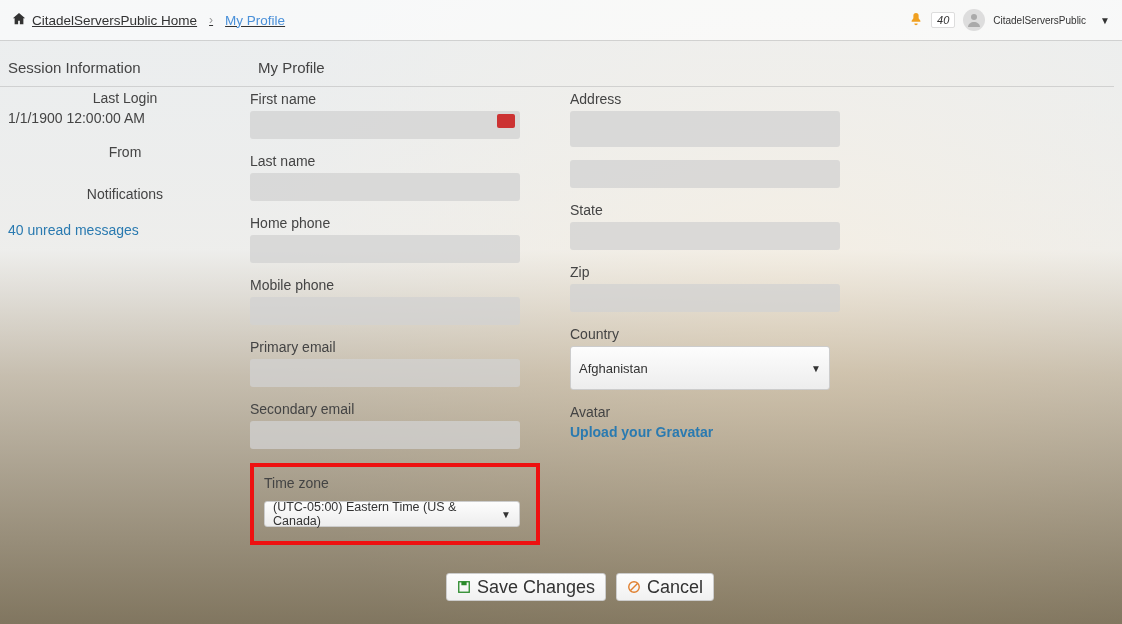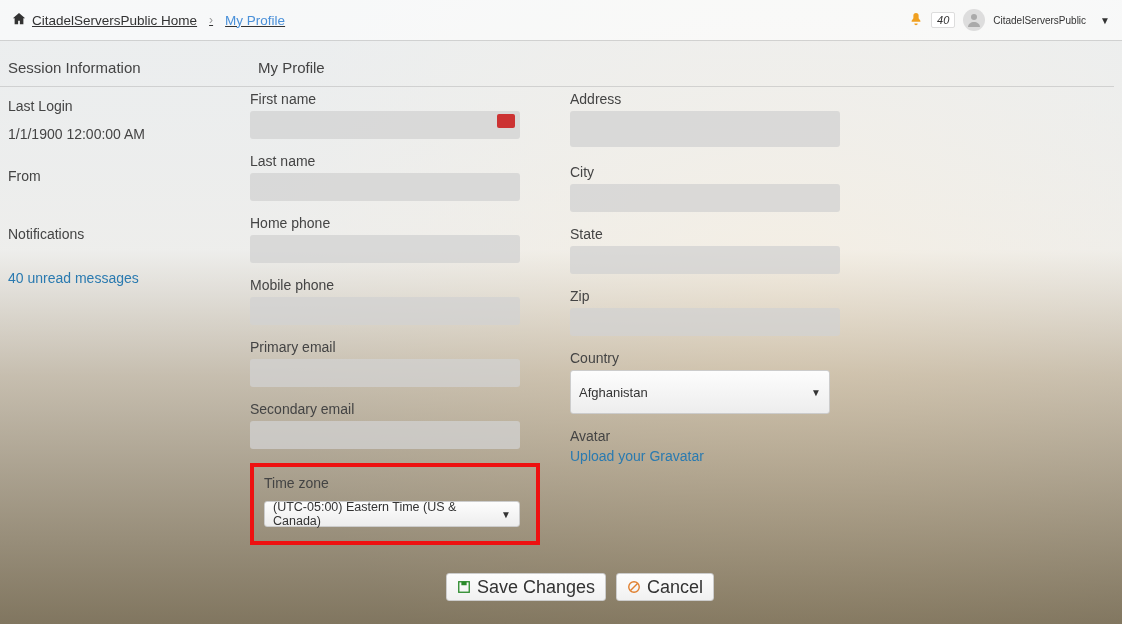--- a/index.html
+++ b/index.html
@@ -39,21 +39,21 @@
   }
   .username { font-size: 10px; color: #333; }
   .dropdown-caret { font-size: 10px; color: #333; margin-left: 6px; }
 
   
   .main { display: flex; }
   .sidebar { width: 250px; padding: 12px 8px; }
   .content { flex: 1; padding: 12px 8px 0 0; }
 
   .section-title { font-size: 15px; color: #444; padding: 6px 0 10px 0; }
-  .sidebar-label { font-size: 14px; color: #444; padding: 12px 0; }
+  .sidebar-label { font-size: 14px; color: #444; padding: 4px 0; text-align: center; }
   .sidebar-value { font-size: 14px; color: #444; padding: 0 0 14px 0; }
   .sidebar-link { color: #2a7ab0; cursor: pointer; padding: 4px 0; display: inline-block; }
 
   hr.divider { border: none; border-top: 1px solid rgba(180,180,180,0.5); margin: 0 0 0 0; }
 
   .content-header { font-size: 15px; color: #444; padding: 6px 0 10px 8px; }
 
   .form-grid {
     display: flex;
     gap: 50px;
@@ -78,21 +78,21 @@
   .select-box {
     width: 260px; height: 44px;
     background: linear-gradient(#fdfdfd, #ededed);
     border: 1px solid #ccc; border-radius: 3px;
     padding: 3px 8px; font-size: 13px; color: #333;
     display: flex; align-items: center; justify-content: space-between;
     cursor: pointer;
   }
   .select-caret { font-size: 10px; color: #333; }
 
-  .link-text { color: #2a7ab0; cursor: pointer; }
+  .link-text { color: #2a7ab0; cursor: pointer; font-weight: bold; }
 
   .timezone-wrap {
     border: 4px solid #e11; padding: 8px 10px 14px 10px;
     margin-top: 4px; width: 290px;
   }
   .timezone-select {
     width: 256px; height: 26px;
     background: linear-gradient(#fdfdfd, #ededed);
     border: 1px solid #ccc; border-radius: 3px;
     padding: 3px 8px; font-size: 12.5px; color: #333;
@@ -208,21 +208,20 @@
           </div>
         </div>
       </div>
 
       <div class="form-col">
         <div class="field">
           <label class="field-label">Address</label>
           <textarea class="textarea-input" style=""></textarea>
         </div>
         <div class="field">
-          <label class="field-label">City</label>
           <input class="text-input" value="" style="">
         </div>
         <div class="field">
           <label class="field-label">State</label>
           <input class="text-input" value="" style="">
         </div>
         <div class="field">
           <label class="field-label">Zip</label>
           <input class="text-input" value="" style="">
         </div>

